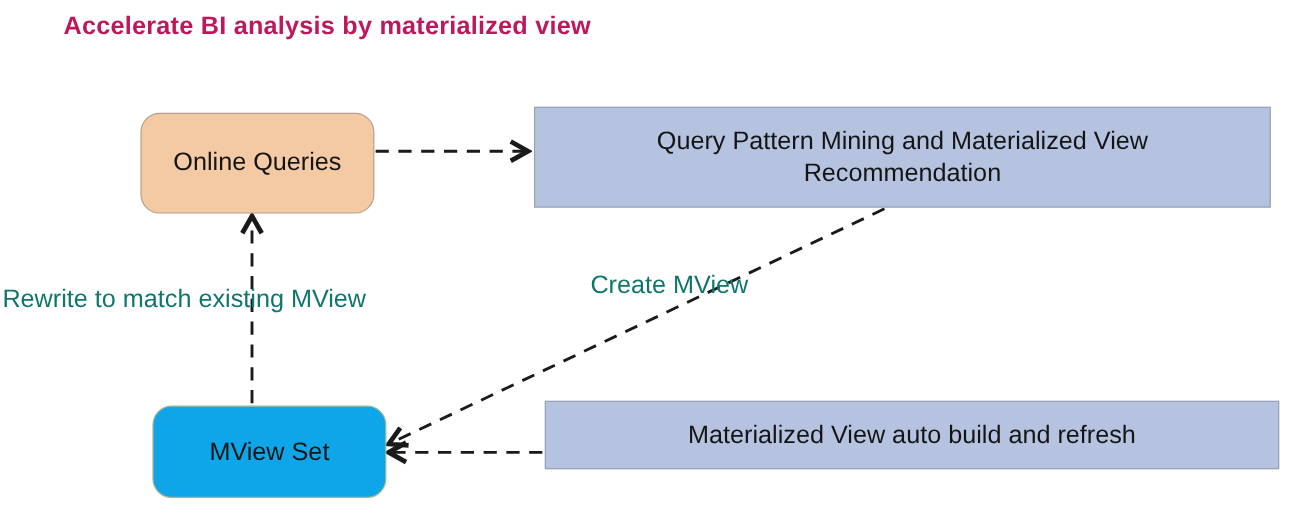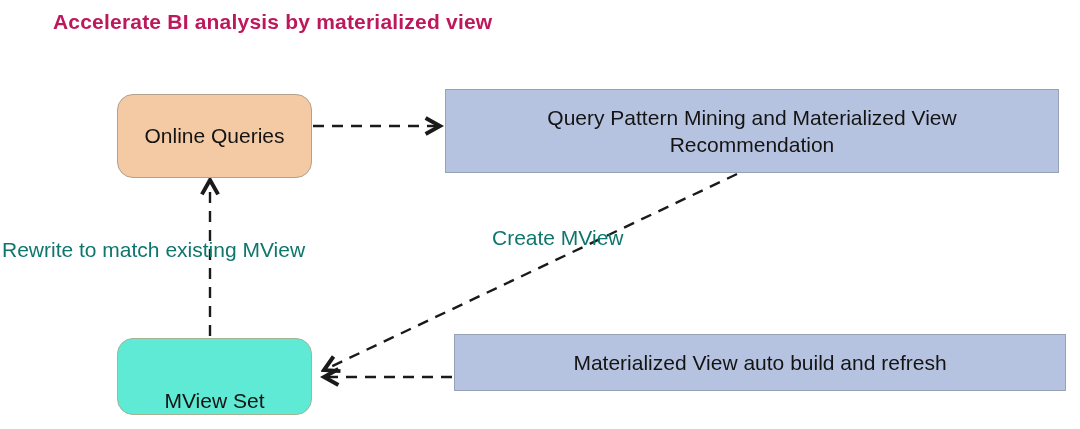--- a/index.html
+++ b/index.html
@@ -46,25 +46,24 @@
 
   .node-query-pattern {
     left: 445px; top: 89px;
     width: 614px; height: 84px;
     background: #b6c3e0;
     border: 1.5px solid #98a2b6;
   }
   .node-query-pattern .node-label { max-width: 480px; }
 
   .node-mview-set {
-    left: 117px; top: 338px;
+    left: 127px; top: 338px;
     width: 195px; height: 77px;
-    background: #5eead4;
+    background: #0ea5e9;
     border: 1.5px solid #a4b596;
-    align-items: flex-end;
   }
 
   .node-auto-build {
     left: 454px; top: 334px;
     width: 612px; height: 57px;
     background: #b6c3e0;
     border: 1.5px solid #98a2b6;
   }
 
   .edges-overlay {

